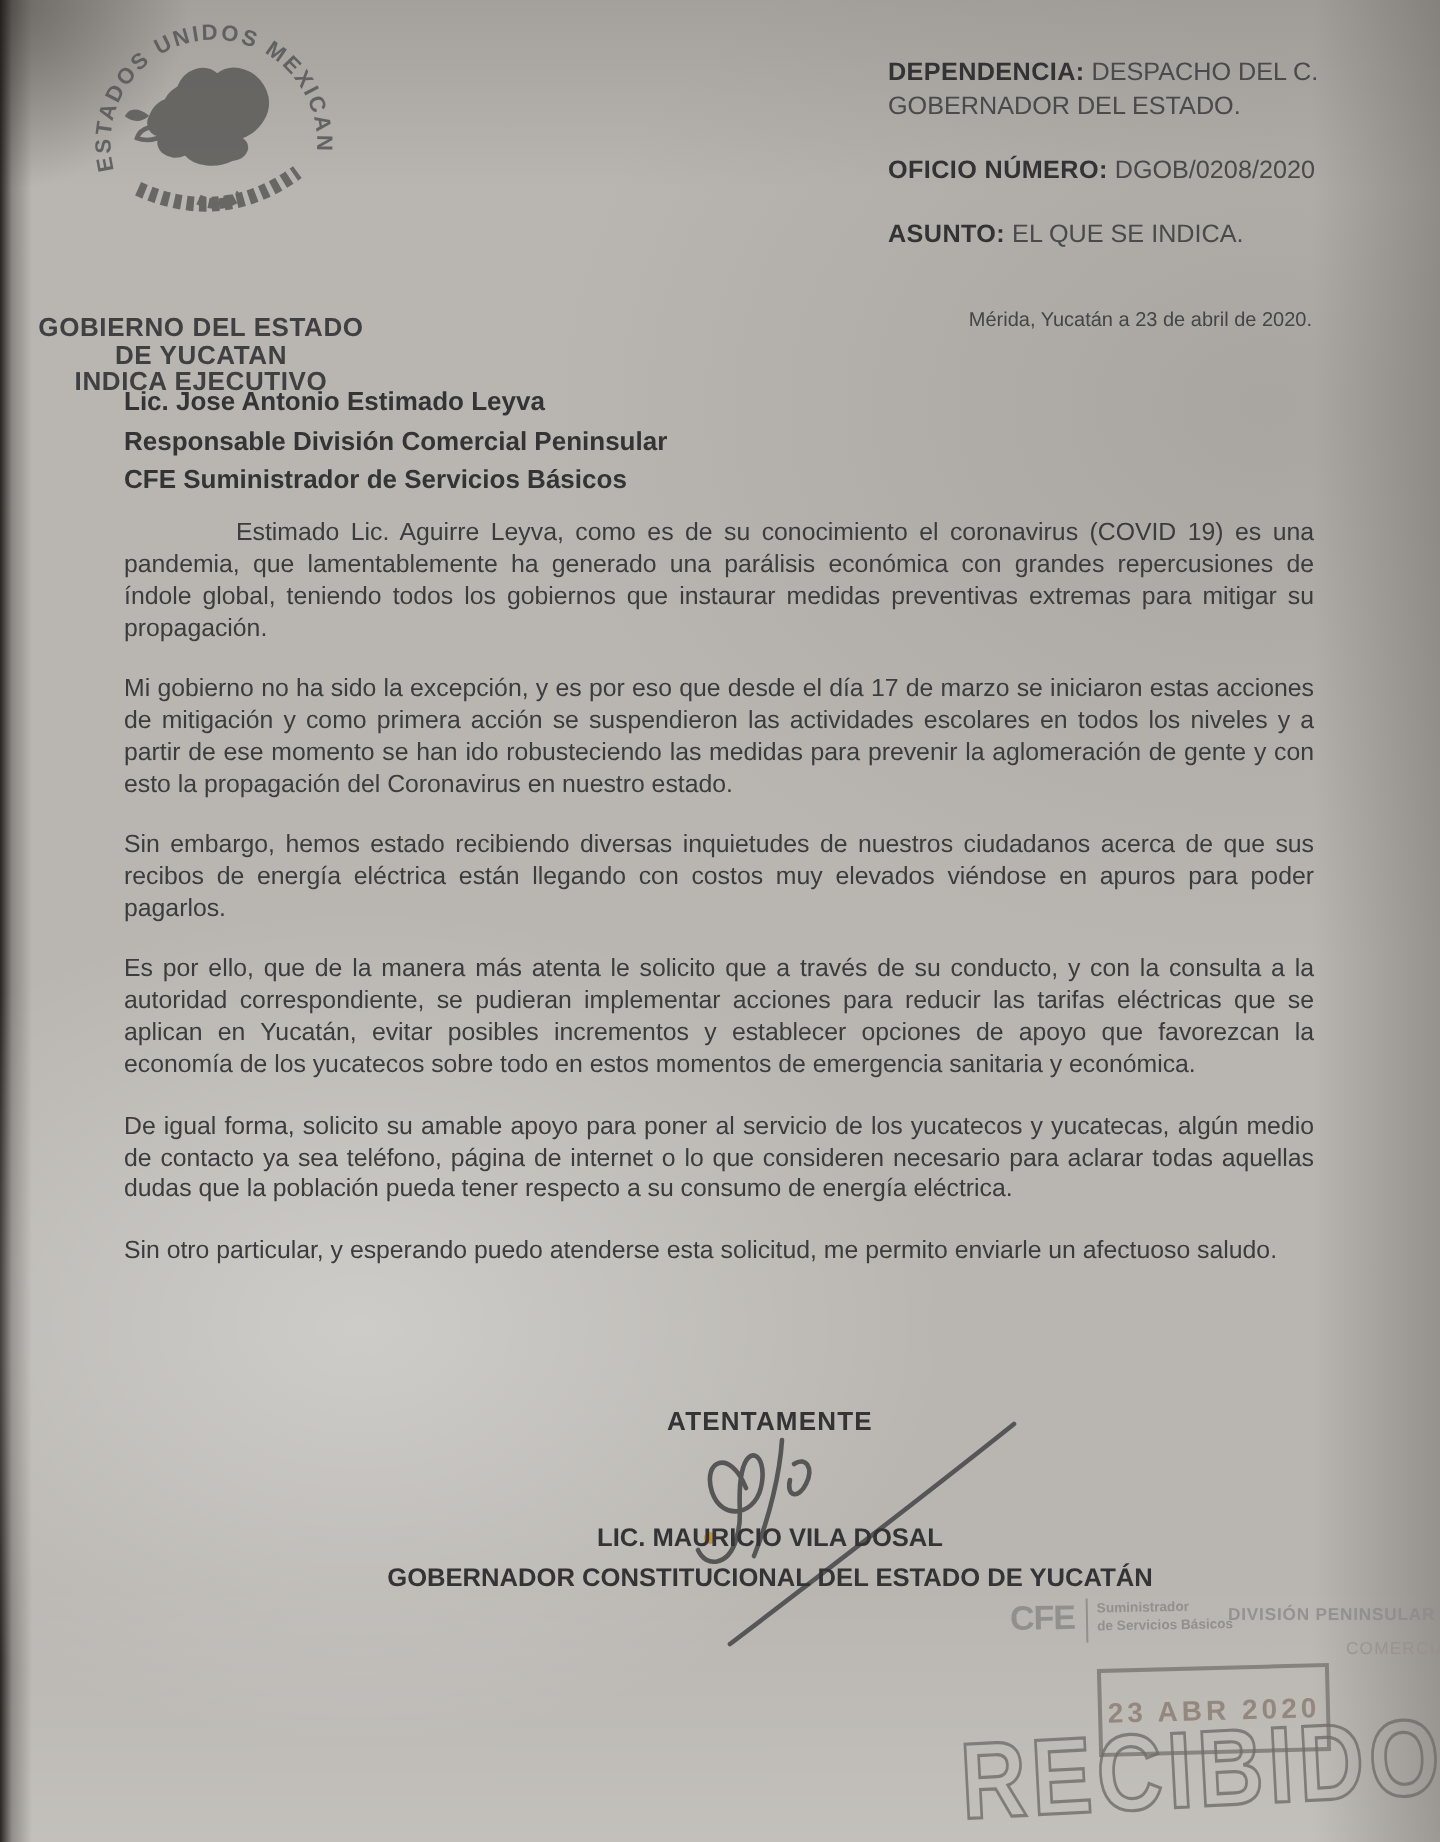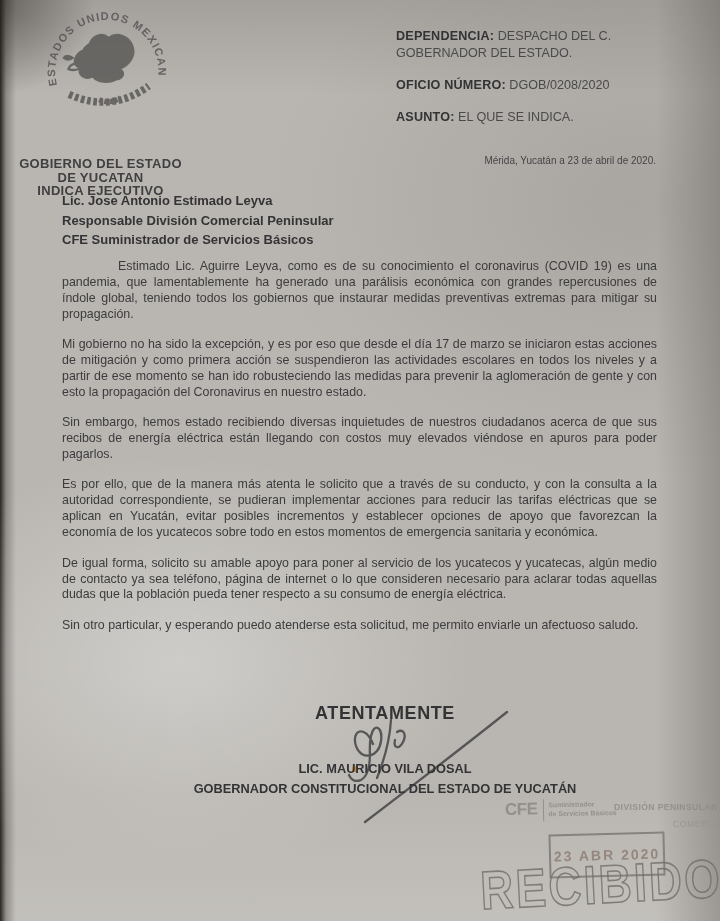--- a/index.html
+++ b/index.html
@@ -13,32 +13,32 @@
       linear-gradient(90deg, rgba(33,29,26,.95) 0px, rgba(33,29,26,.3) 6px, rgba(33,29,26,0) 16px),
       linear-gradient(270deg, rgba(66,62,58,.30) 0px, rgba(66,62,58,0) 64px),
       linear-gradient(180deg, rgba(78,74,70,.20) 0px, rgba(78,74,70,0) 95px),
       linear-gradient(0deg, rgba(255,255,255,.14) 0px, rgba(255,255,255,0) 130px),
       #b9b6b1;
   }
   #content{position:absolute;inset:0;filter:blur(.25px);}
   .seal{position:absolute;left:42px;top:4px;width:128px;height:118px;transform:rotate(-6deg);opacity:.85;}
   .org{position:absolute;left:8px;top:121px;width:185px;text-align:center;
        font-weight:bold;font-size:13px;line-height:13.5px;letter-spacing:.3px;color:#403f41;margin-top:36px;}
-  .hdr{position:absolute;left:396px;top:28px;width:242px;font-size:12.6px;line-height:17px;color:#4a494b;}
+  .hdr{position:absolute;left:444px;top:28px;width:242px;font-size:12.6px;line-height:17px;color:#4a494b;}
   .hdr .row{margin-bottom:15px;}
   .hdr b{color:#333234;letter-spacing:.2px;}
   .dateline{position:absolute;right:64px;top:155px;font-size:10px;color:#454446;}
   .recipient{position:absolute;left:62px;top:191px;font-weight:bold;font-size:13px;
              line-height:19.5px;color:#343335;}
   .letterbody{position:absolute;left:62px;top:259px;width:595px;font-size:12.4px;
         line-height:15.9px;text-align:justify;color:#3c3b3d;}
   .letterbody p{margin:0 0 14.5px 0;}
   .letterbody p.indent{text-indent:56px;}
   .closing-sal{position:absolute;left:180px;top:703px;width:410px;text-align:center;
-               font-weight:bold;font-size:18px;letter-spacing:.6px;color:#343335;}
+               font-weight:bold;font-size:13px;letter-spacing:.6px;color:#343335;}
   .signer{position:absolute;left:180px;top:759px;width:410px;text-align:center;
           font-weight:bold;font-size:12.8px;line-height:19.5px;color:#343335;}
   .signature{position:absolute;left:335px;top:692px;opacity:.88;}
   .orange-dot{position:absolute;left:352px;top:766px;width:6px;height:6px;border-radius:50%;
               background:#c98a2e;opacity:.85;}
   .stamp{color:#8d8c89;}
   .cfe-stamp{position:absolute;left:505px;top:799px;display:flex;align-items:flex-start;
              gap:5px;transform:rotate(-1deg);opacity:.9;}
   .cfe-logo{font-weight:900;font-size:17px;letter-spacing:-.5px;color:#8d8c89;}
   .cfe-divider{width:1px;height:22px;background:#8d8c89;}

